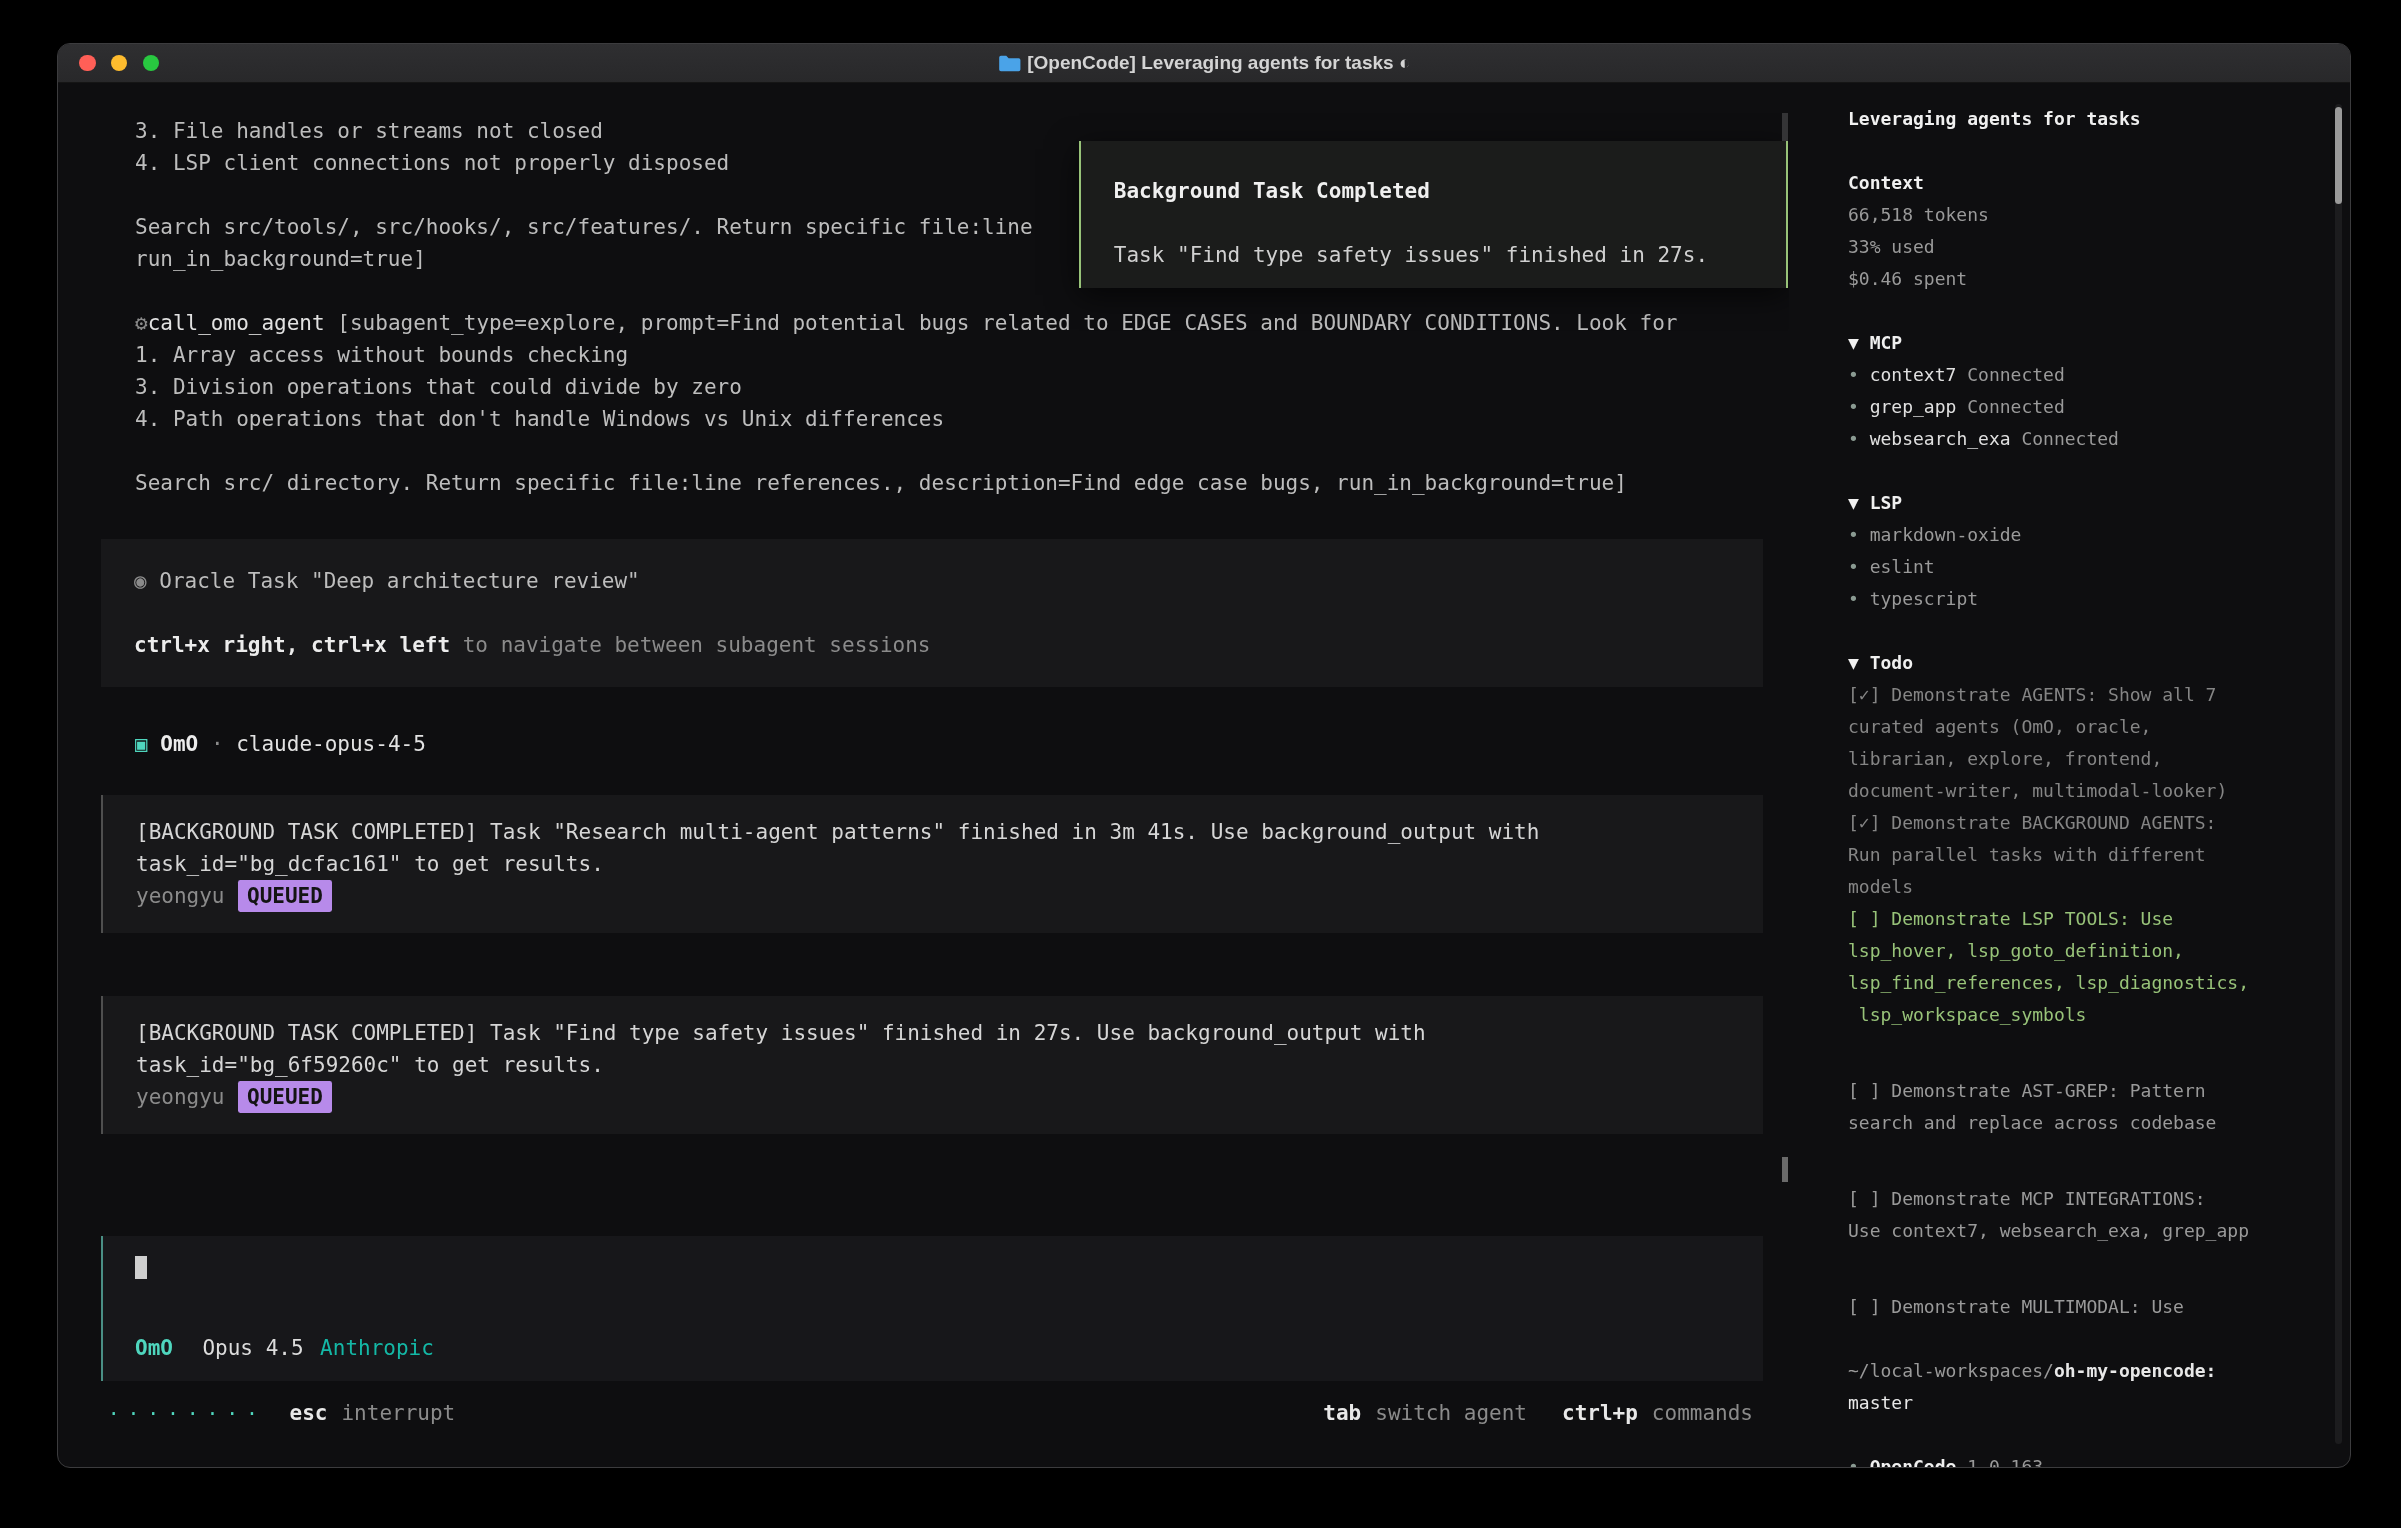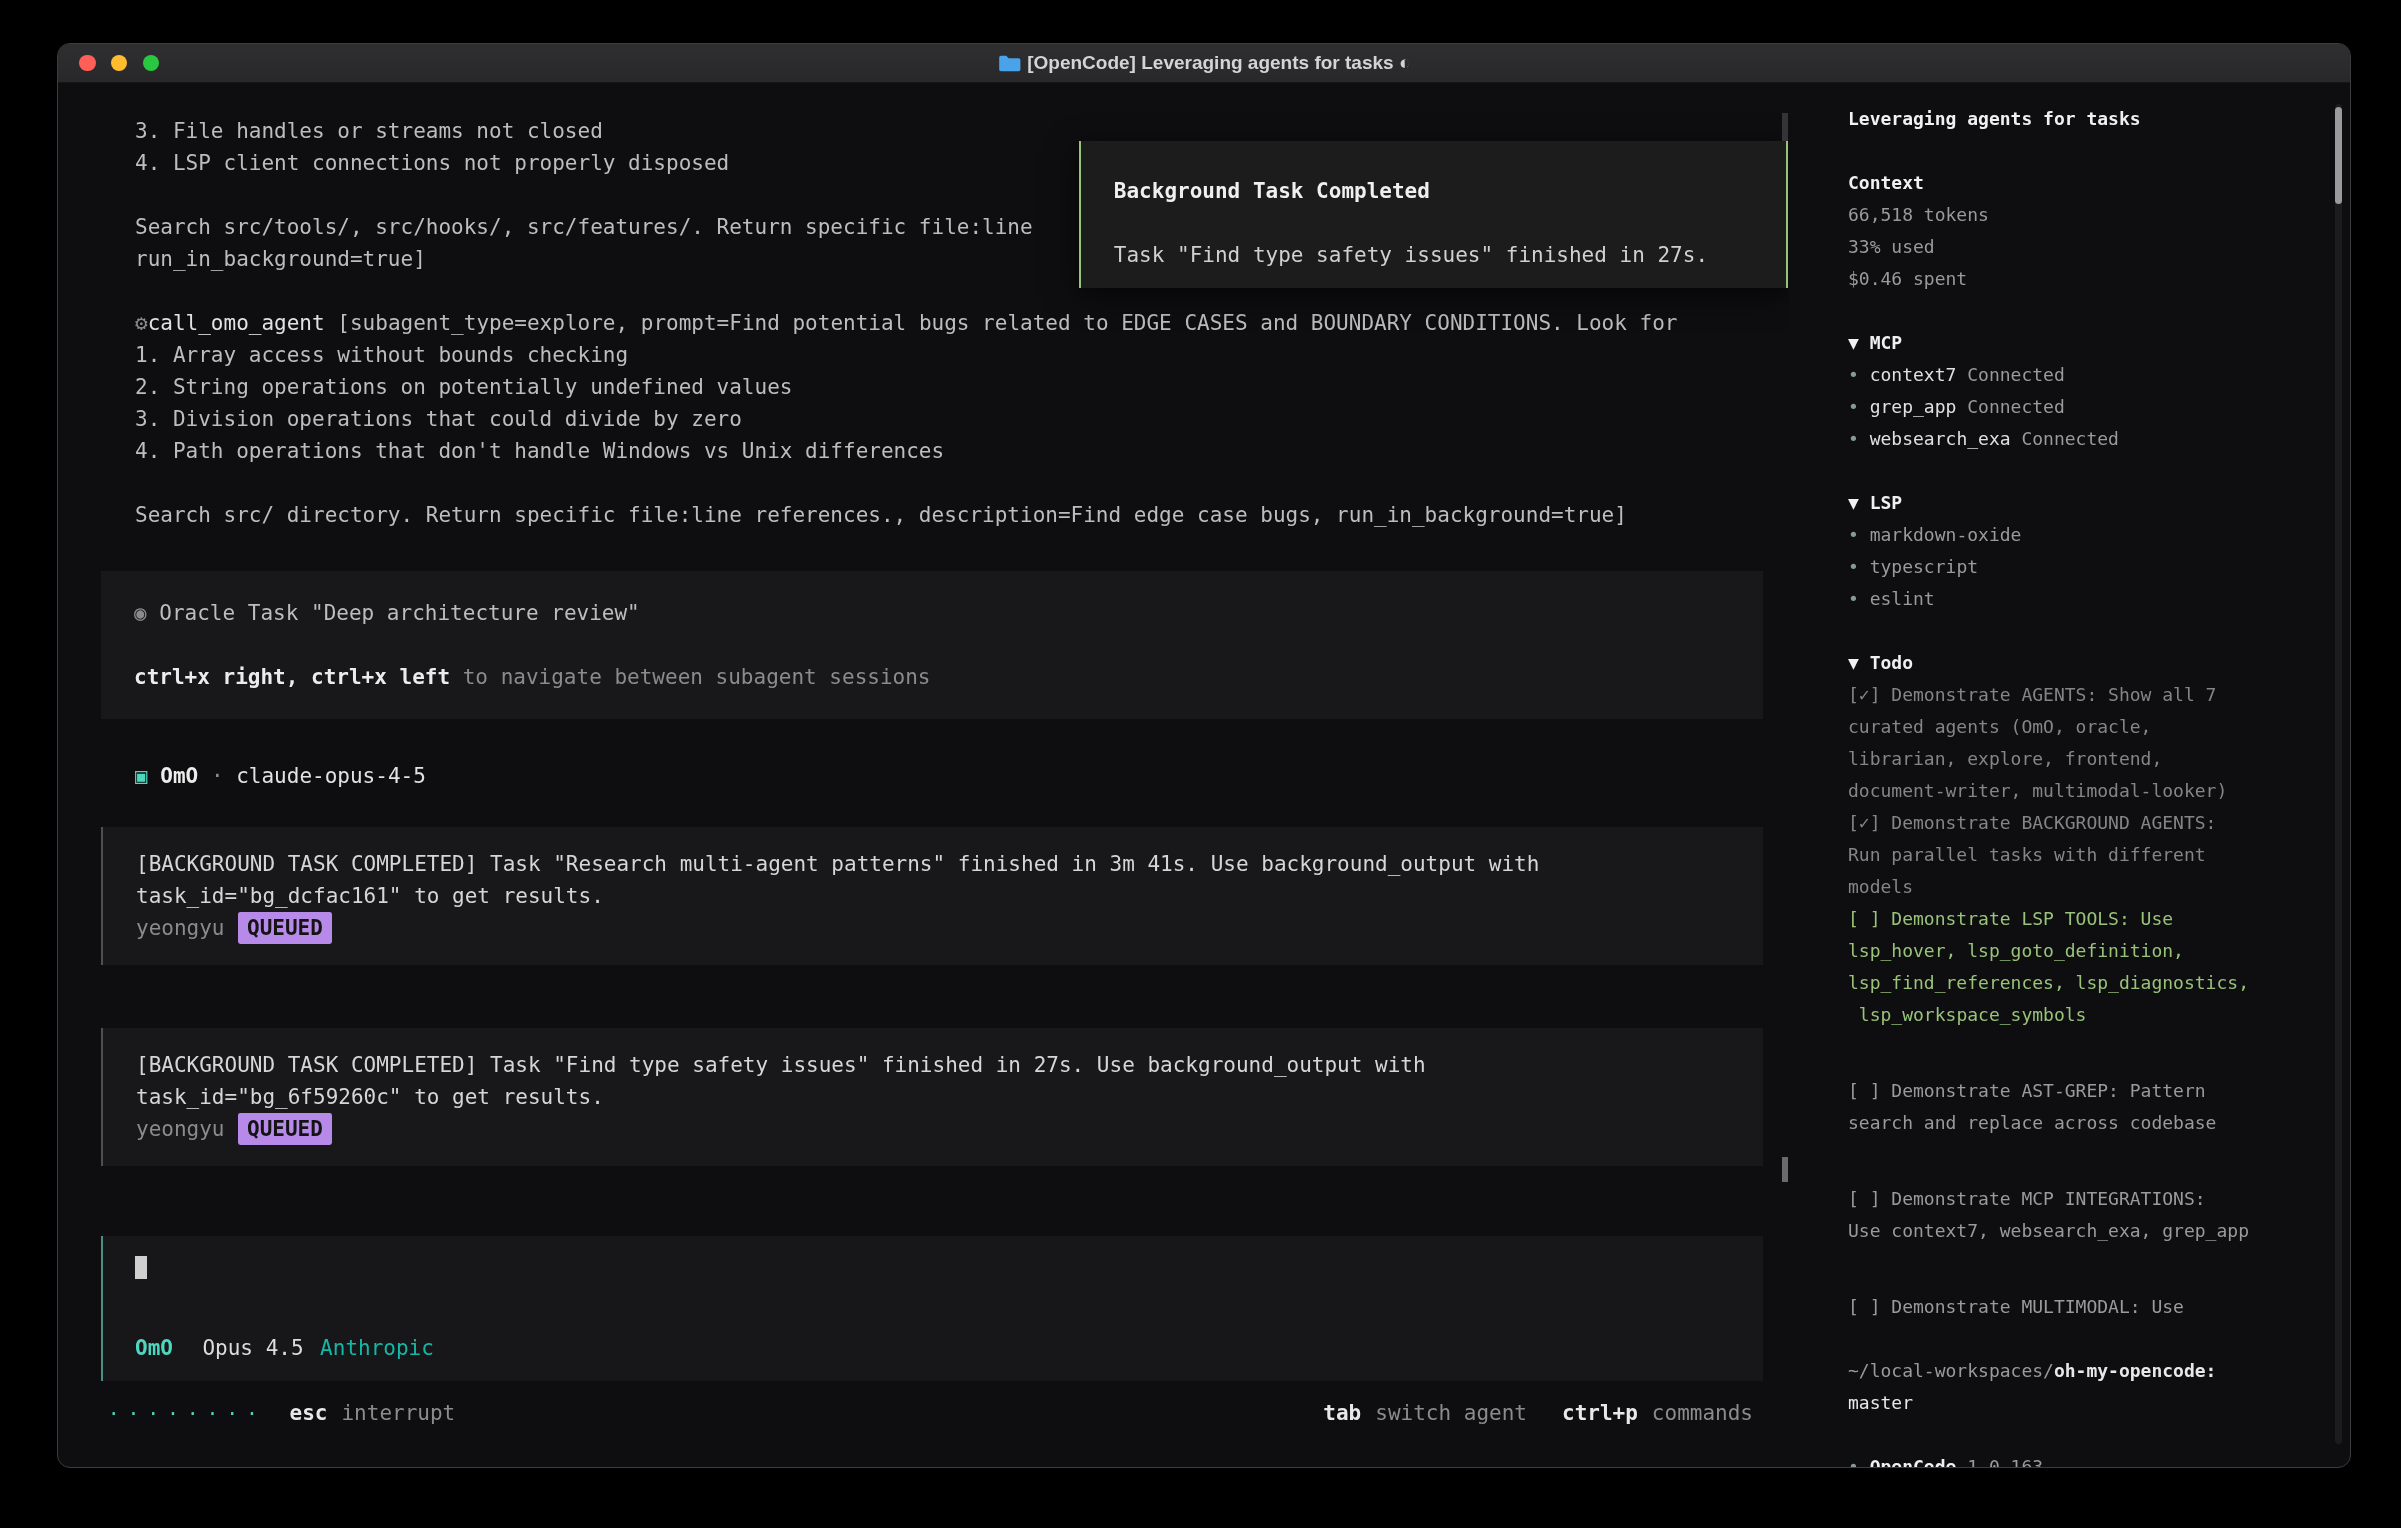--- a/index.html
+++ b/index.html
@@ -119,21 +119,20 @@
 
         <div class="line">3. File handles or streams not closed</div>
         <div class="line">4. LSP client connections not properly disposed</div>
         <div class="line"></div>
         <div class="line">Search src/tools/, src/hooks/, src/features/. Return specific file:line</div>
         <div class="line">run_in_background=true]</div>
         <div class="line"></div>
 
         <div class="line"><span class="dim">⚙</span><span class="bright">call_omo_agent</span><span> [subagent_type=explore, prompt=Find potential bugs related to EDGE CASES and BOUNDARY CONDITIONS. Look for</span></div>
         <div class="line">1. Array access without bounds checking</div>
-        <div class="line">2. String operations on potentially undefined values</div>
         <div class="line">3. Division operations that could divide by zero</div>
         <div class="line">4. Path operations that don't handle Windows vs Unix differences</div>
         <div class="line"></div>
         <div class="line">Search src/ directory. Return specific file:line references., description=Find edge case bugs, run_in_background=true]</div>
         <div class="line"></div>
 
         <div class="panel">
           <div class="bline"><span class="dim">◉</span><span> Oracle Task "Deep architecture review"</span></div>
           <div class="bline"></div>
           <div class="bline"><span class="white">ctrl+x right, ctrl+x left</span><span class="dim"> to navigate between subagent sessions</span></div>
@@ -192,22 +191,22 @@
 
       <div class="sb-gap"></div>
       <div class="sb-line"><span class="sb-header">▼ </span><span class="sb-header">MCP</span></div>
       <div class="sb-line"><span class="sb-bullet">• </span><span class="sb-name">context7</span><span> Connected</span></div>
       <div class="sb-line"><span class="sb-bullet">• </span><span class="sb-name">grep_app</span><span> Connected</span></div>
       <div class="sb-line"><span class="sb-bullet">• </span><span class="sb-name">websearch_exa</span><span> Connected</span></div>
 
       <div class="sb-gap"></div>
       <div class="sb-line"><span class="sb-header">▼ </span><span class="sb-header">LSP</span></div>
       <div class="sb-line"><span class="sb-bullet">• </span><span>markdown-oxide</span></div>
+      <div class="sb-line"><span class="sb-bullet">• </span><span>eslint</span></div>
       <div class="sb-line"><span class="sb-bullet">• </span><span>typescript</span></div>
-      <div class="sb-line"><span class="sb-bullet">• </span><span>eslint</span></div>
 
       <div class="sb-gap"></div>
       <div class="sb-line"><span class="sb-header">▼ </span><span class="sb-header">Todo</span></div>
       <div class="sb-line todo-done">[✓] Demonstrate AGENTS: Show all 7
 curated agents (OmO, oracle,
 librarian, explore, frontend,
 document-writer, multimodal-looker)</div>
       <div class="sb-line todo-done">[✓] Demonstrate BACKGROUND AGENTS:
 Run parallel tasks with different
 models</div>

